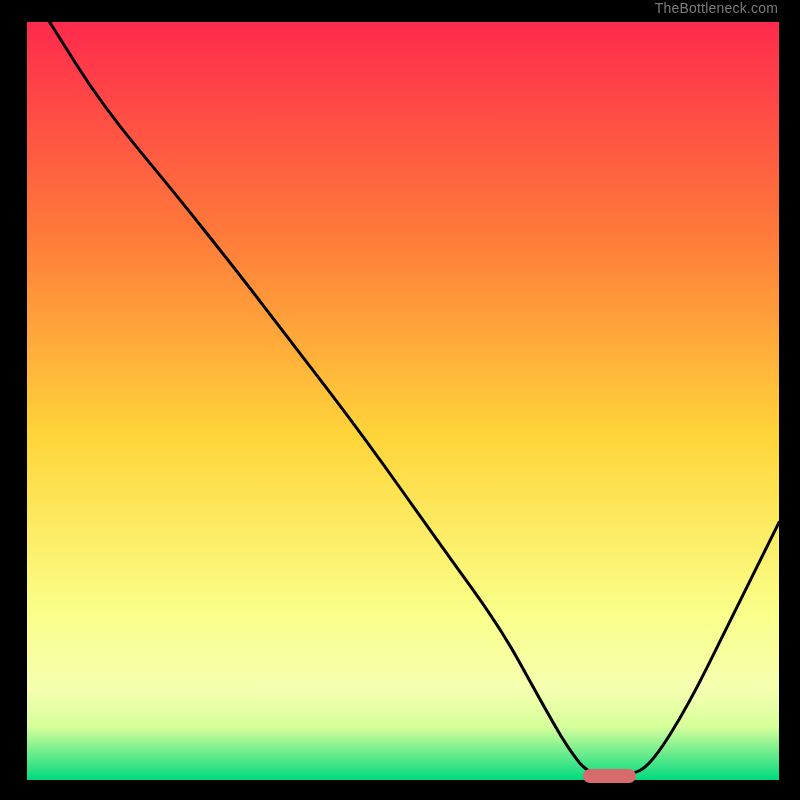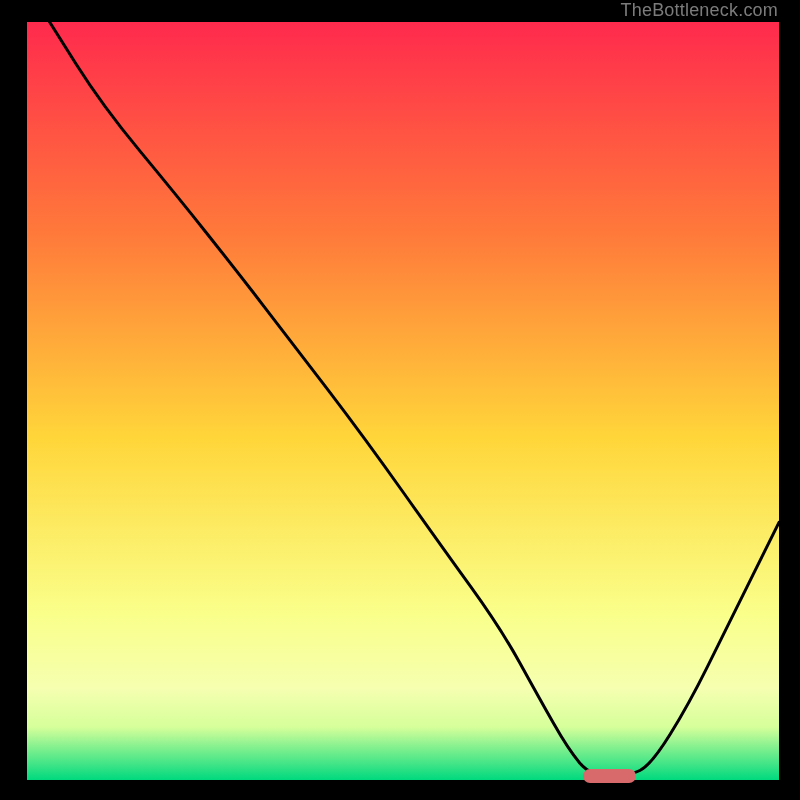--- a/index.html
+++ b/index.html
@@ -25,21 +25,21 @@
     top: 0;
     width: 752px;
     height: 758px;
     display: block;
   }
   .watermark {
     position: absolute;
     top: 0px;
     right: 22px;
     color: #7b7b7b;
-    font-size: 18px;
+    font-size: 14px;
     font-weight: 400;
     letter-spacing: 0.2px;
   }
   .marker {
     position: absolute;
     background: #d96a6b;
     border-radius: 7px;
   }
 </style>
 </head>

